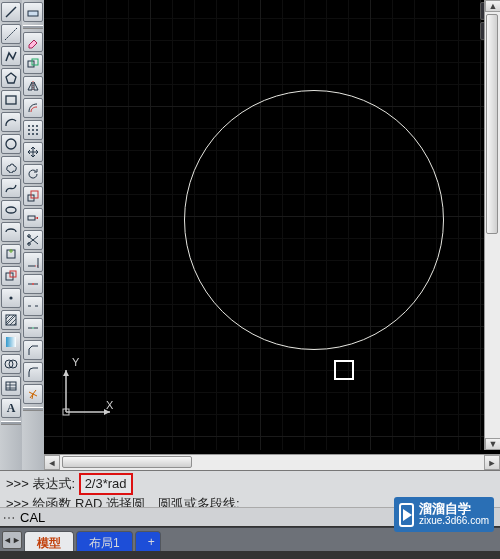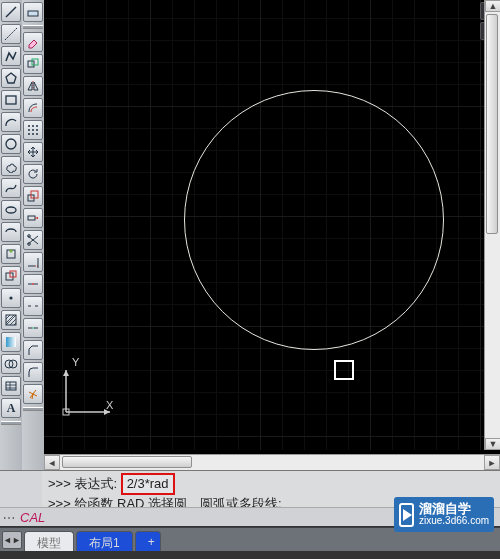--- a/index.html
+++ b/index.html
@@ -89,40 +89,40 @@
   .sb-thumb-v { position:absolute; top:2px; left:1px; width:12px; height:220px; background:linear-gradient(90deg,#f7f7f7,#cfcfcf); border:1px solid #8f8f8f; border-radius:2px; }
   .side-icons { position:absolute; right:2px; top:2px; display:flex; flex-direction:column; gap:2px; }
   .side-ico { width:18px; height:18px; background:rgba(90,90,100,.55); border:1px solid #555; border-radius:2px; }
   
   .cmd-panel {
     position: absolute; left:0; right:0; top:470px; height: 56px;
     background: #d4d6d9; border-top: 1px solid #777;
     font-size: 13px; color:#222;
     display:flex; flex-direction:column;
   }
-  .cmd-history { flex:1; padding: 2px 6px; background:#dadcde; line-height:18px; overflow:hidden; white-space:nowrap;margin-left:42px; }
+  .cmd-history { flex:1; padding: 2px 6px; background:#dadcde; line-height:18px; overflow:hidden; white-space:nowrap; }
   .cmd-history .hl { display:inline-block; border:2px solid #d11; padding:0 4px; background:#e3e5e8; }
   .cmd-input-row { height:19px; display:flex; align-items:center; background:#d0d2d5; border-top:1px solid #aaa; }
   .cmd-arrow { width:18px; text-align:center; color:#444; }
-  .cmd-input { flex:1; border:none; background:transparent; font-size:13px; color:#be185d; outline:none; padding-left:2px;font-style:italic; }
+  .cmd-input { flex:1; border:none; background:transparent; font-size:13px; color:#000000; outline:none; padding-left:2px; }
   
   .tabs-row {
     position:absolute; left:0; right:0; top:527px; height:24px;
     background:#6d7178; border-top:1px solid #3a3d42;
     display:flex; align-items:flex-end; gap:0; padding-left:24px;
   }
   .tabs-row .nav { position:absolute; left:2px; top:3px; width:20px; height:18px; background:#b8bcc2; border:1px solid #555; border-radius:2px; display:flex; align-items:center; justify-content:center; font-size:9px; color:#333;}
   .tab {
     height:20px; padding:3px 12px 0 12px;
     background:#1d4ed8; color:#d7d9dc;
     border:1px solid #52565c; border-bottom:none;
     border-radius:4px 4px 0 0; margin-right:2px;
     font-size:12px; cursor:pointer;
   }
-  .tab.active { background:#e8eaed; color:#737373; }
+  .tab.active { background:#e8eaed; color:#c2410c;font-weight:bold; }
   .tab-plus { width:22px; text-align:center; }
   
   .watermark {
     position:absolute; right:6px; bottom:27px;
     width:100px; height:35px;
     background:#2a6fb5;
     border-radius:3px;
     display:flex; align-items:center; justify-content:center;
     gap:5px; padding:3px 5px;
   }

